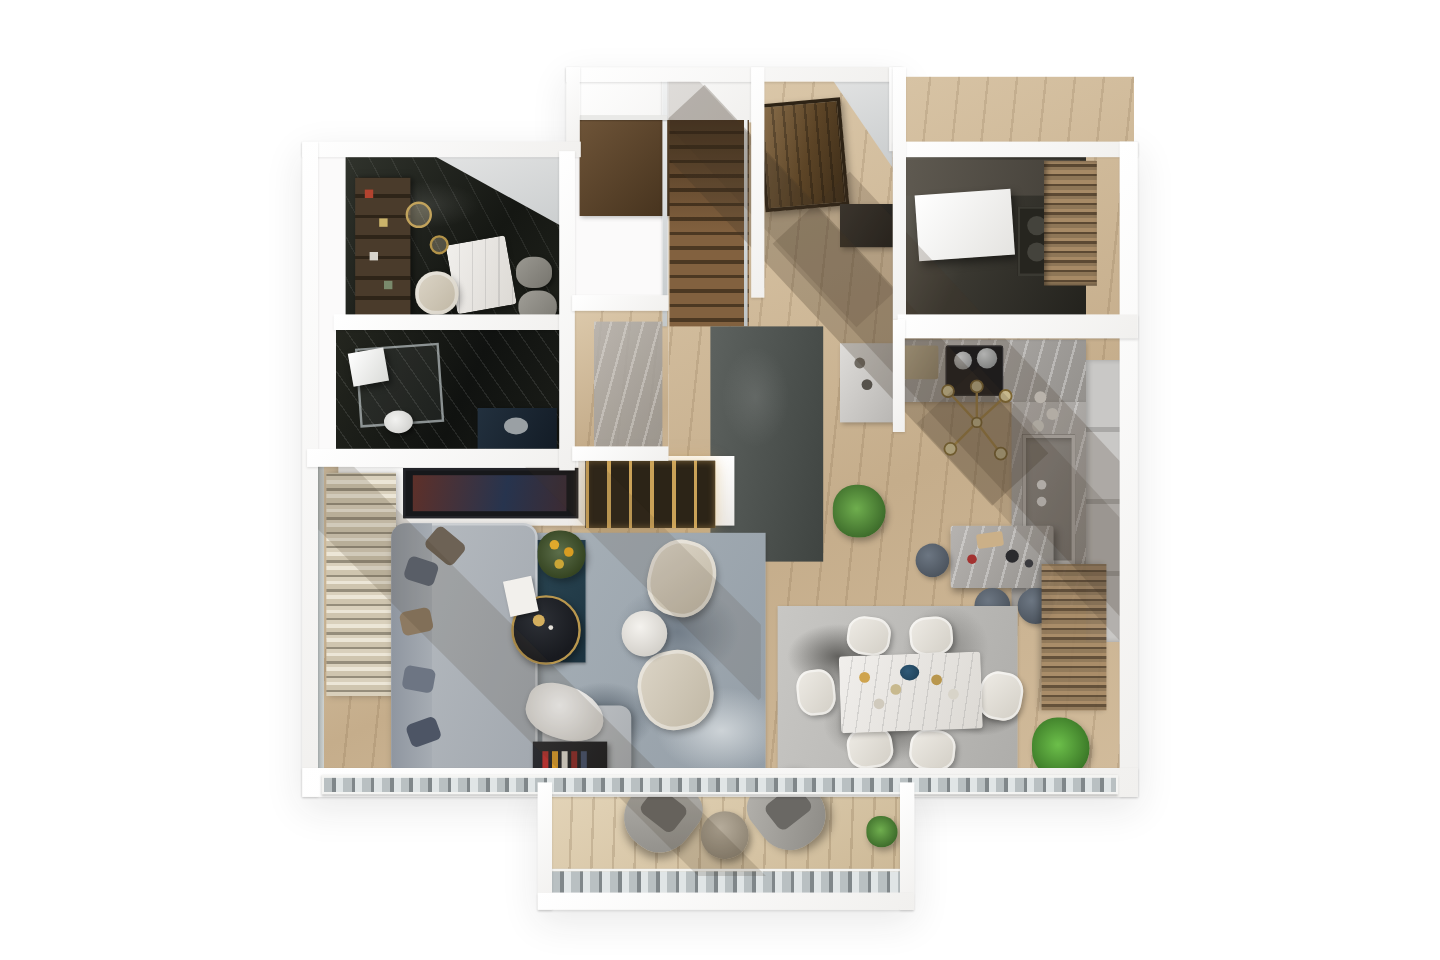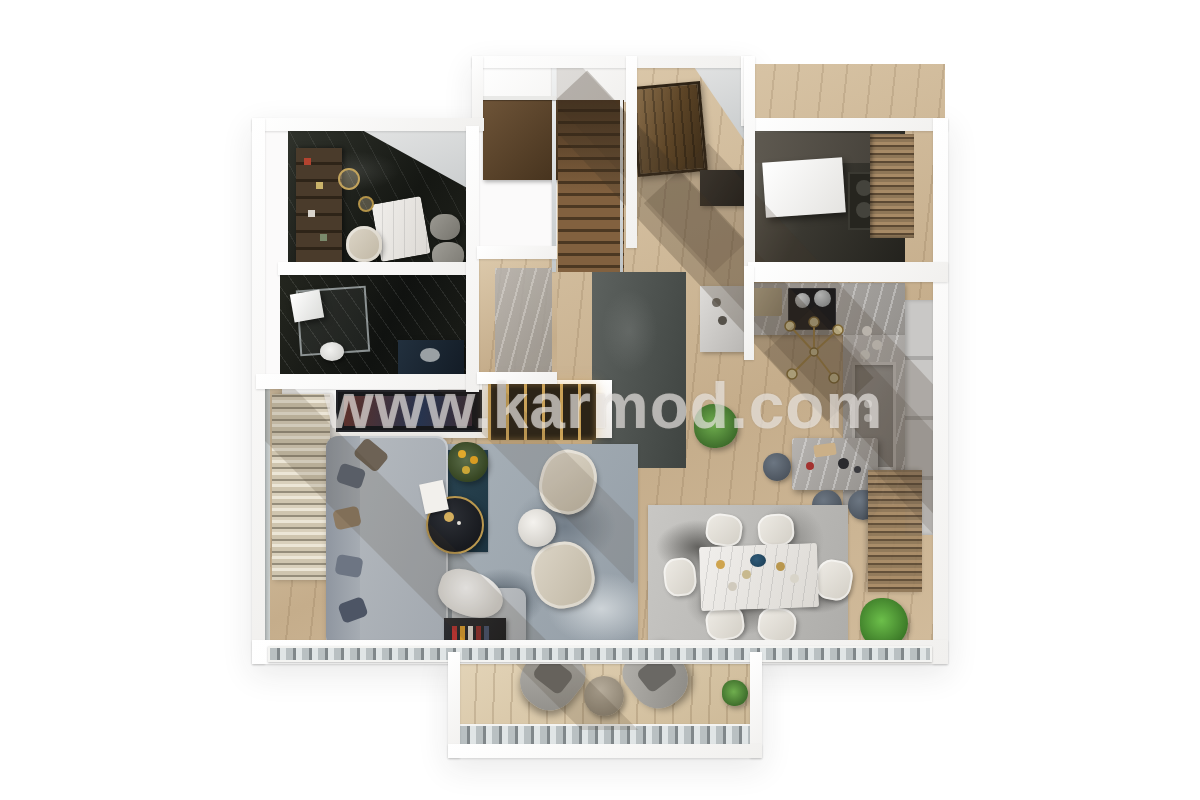--- a/index.html
+++ b/index.html
@@ -240,14 +240,13 @@
   <div class="abs wall" style="left:626px;top:56px;width:11px;height:192px;z-index:10;"></div>
   <div class="abs wall" style="left:744px;top:56px;width:11px;height:210px;z-index:10;"></div>
   <div class="abs wall" style="left:748px;top:262px;width:200px;height:20px;z-index:10;"></div>
   <div class="abs wall" style="left:744px;top:266px;width:10px;height:94px;z-index:10;"></div>
   <div class="abs wall" style="left:252px;top:640px;width:696px;height:24px;z-index:10;"></div>
   <div class="abs rail" style="left:268px;top:646px;width:660px;height:12px;z-index:11;"></div>
   <div class="abs wall" style="left:448px;top:652px;width:12px;height:106px;z-index:12;"></div>
   <div class="abs wall" style="left:750px;top:652px;width:12px;height:106px;z-index:12;"></div>
   <div class="abs wall" style="left:448px;top:744px;width:314px;height:14px;z-index:12;"></div>
 
-  <div id="watermark" class="abs" style="left:324px;top:374px;">www.karmod.com</div>
 </div>
 
 </body></html>

